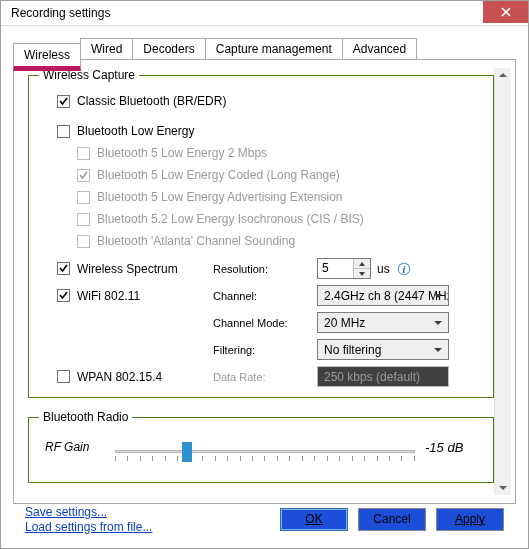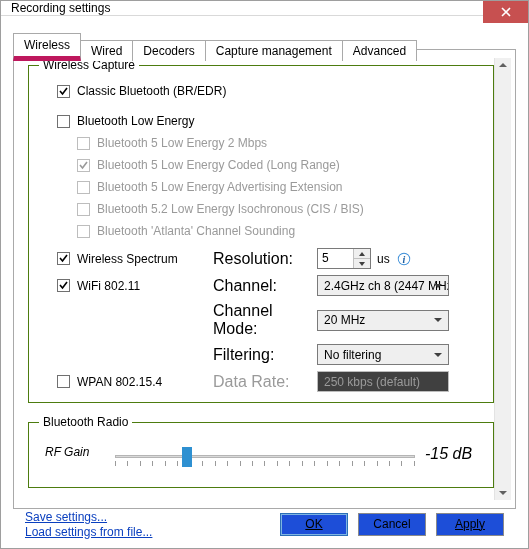--- a/index.html
+++ b/index.html
@@ -64,21 +64,21 @@
     z-index: 2;
   }
   .tab {
     border: 1px solid #a9a9a9;
     border-bottom: none;
     background: #fff;
     padding: 3px 10px 3px 10px;
     margin-right: -1px;
     font-size: 12px;
     position: relative;
-    top: 12px;
+    top: 0;
     color: #000;
   }
   .tab.active {
     background: #fff;
     border-bottom: 5px solid #be185d;
     top: 12px;
     padding-top: 4px;
     padding-bottom: 4px;
     z-index: 3;
   }
@@ -155,21 +155,21 @@
     column-gap: 4px;
     row-gap: 6px;
     margin-top: 6px;
   }
   .two-col .checkcell {
     display: flex;
     align-items: center;
     padding-left: 18px;
   }
   .two-col .labelcell {
-    font-size: 16px;
+    font-size: 11px;
   }
   .two-col .ctrlcell {
     display: flex;
     align-items: center;
     gap: 6px;
   }
   .spin {
     display: inline-flex;
     border: 1px solid #7a7a7a;
     height: 21px;
@@ -255,21 +255,21 @@
   }
   .slider-ticks span { width:1px;height:5px;background:#9a9a9a;display:block;}
   .slider-thumb {
     position:absolute;
     top:2px;
     width:10px;height:20px;
     background:#2e90d1;
     left:24%;
     transform:translateX(-50%);
   }
-  .slider-value { width:50px; text-align:left; font-size:16px;}
+  .slider-value { width:50px; text-align:left; font-size:13px;}
   .footer {
     height: 36px;
     display:flex;
     align-items:center;
     padding: 0 12px 6px 12px;
     gap: 10px;
   }
   .links { display:flex;flex-direction:column;gap:1px; }
   .link { color:#0a3fbf; text-decoration: underline; font-size:12px; cursor:pointer;}
   .spacer { flex:1; }

